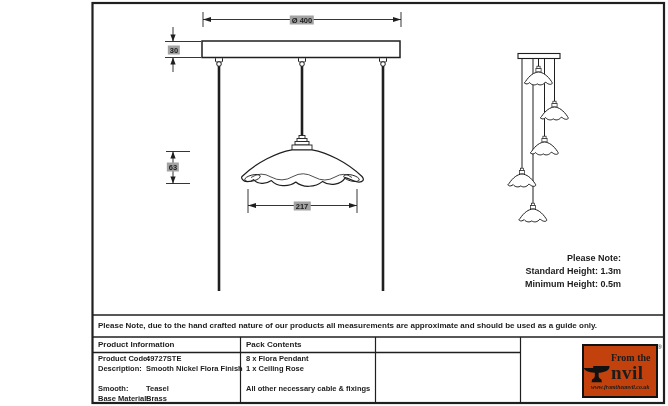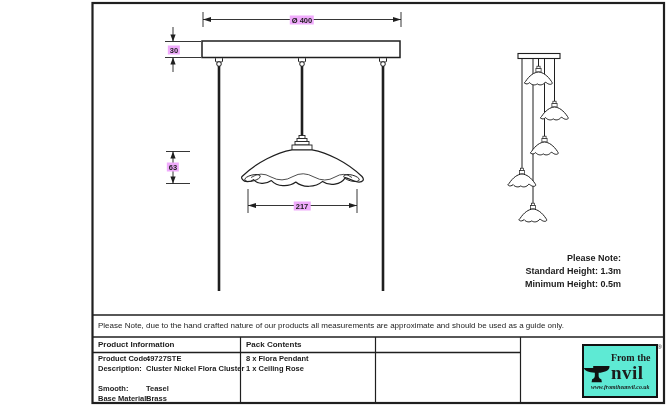--- a/index.html
+++ b/index.html
@@ -4,43 +4,43 @@
 <style>
   html,body{margin:0;padding:0;background:#fff;}
   .canvas{
     position:relative;width:668px;height:406px;background:#fff;overflow:hidden;
     font-family:"Liberation Sans",sans-serif;color:#1c1c1c;
   }
   .abs{position:absolute;}
   svg{display:block;}
   .dim-label{
     position:absolute;transform:translate(-50%,-50%);
-    font-size:7.5px;font-weight:bold;background:#f0abfc;padding:0 2px;
+    font-size:7.5px;font-weight:bold;background:#a3a3a3;padding:0 2px;
     white-space:nowrap;line-height:9px;
   }
   .side-note{
     position:absolute;left:461px;top:252px;width:160px;text-align:right;
     font-size:9px;font-weight:bold;line-height:13px;
   }
   .notice-bar-text{
     position:absolute;left:98px;top:315px;height:29px;line-height:22px;
-    font-size:8px;font-weight:normal;white-space:nowrap;
+    font-size:8px;font-weight:bold;white-space:nowrap;
   }
   .th{
     position:absolute;top:338px;height:14px;line-height:14px;
     font-size:8px;font-weight:bold;white-space:nowrap;
   }
   .ti-row{position:absolute;left:98px;width:140px;height:10px;line-height:10px;
     font-size:7.5px;font-weight:bold;white-space:nowrap;}
   .ti-row .lbl{display:inline-block;width:48px;}
   .pc-row{position:absolute;left:246px;width:128px;height:10px;line-height:10px;
     font-size:7.5px;font-weight:bold;white-space:nowrap;}
   .logo-box{
     position:absolute;left:582px;top:344px;width:76px;height:54px;
-    border:2px solid #111;box-sizing:border-box;background:#5eead4;
+    border:2px solid #111;box-sizing:border-box;background:#c2410c;
     display:flex;flex-direction:column;align-items:center;justify-content:center;
   }
   .logo-top{display:flex;align-items:flex-end;}
   .logo-right{position:relative;margin-left:1px;}
   .from-the{
     font-size:10px;font-weight:bold;font-family:"Liberation Serif",serif;
     transform:scale(0.55);transform-origin:left bottom;white-space:nowrap;height:8px;line-height:8px;
   }
   .nvil{
     font-family:"Liberation Serif",serif;font-weight:bold;font-size:19px;
@@ -178,31 +178,32 @@
 
   <div class="notice-bar-text">Please Note, due to the hand crafted nature of our products all measurements are approximate and should be used as a guide only.</div>
 
   <div class="th" style="left:98px">Product Information</div>
   <div class="th" style="left:246px">Pack Contents</div>
 
   <div class="ti-row" style="top:354px">
     <span class="lbl">Product Code:</span><span>49727STE</span>
   </div>
   <div class="ti-row" style="top:364px">
-    <span class="lbl">Description:</span><span>Cluster Nickel Flora Cluster</span>
+    <span class="lbl">Description:</span><span>Smooth Nickel Flora Finish</span>
   </div>
   <div class="ti-row" style="top:384px">
     <span class="lbl">Smooth:</span><span>Teasel</span>
   </div>
   <div class="ti-row" style="top:394px">
     <span class="lbl">Base Material:</span><span>Brass</span>
   </div>
 
   <div class="pc-row" style="top:354px">8 x Flora Pendant</div>
   <div class="pc-row" style="top:364px">1 x Ceiling Rose</div>
+  <div class="pc-row" style="top:384px">All other necessary cable &amp; fixings</div>
 
   <div class="logo-box">
     <div class="logo-top">
       <span>
         <svg width="26" height="18" viewBox="0 0 24 16">
           <path d="M0,2.5 L8.5,2.5 L8.5,0.5 L23.5,0.5 L23.5,1.5 C23.5,4.8 18,6.8 13.5,6.8 L13.5,9.5
                    C13.5,11 14.5,12.3 16,12.8 L16.5,15.5 L7,15.5 L7.5,12.8 C9,12.3 10,11 10,9.5
                    L10,6.8 C4.5,6.8 0,4.8 0,2.5 Z" fill="#111"></path>
         </svg>
       </span>

